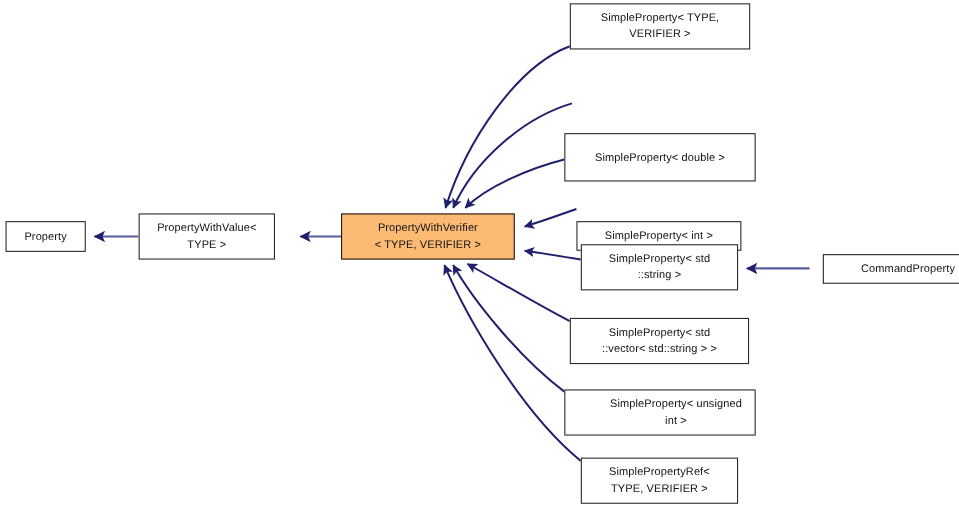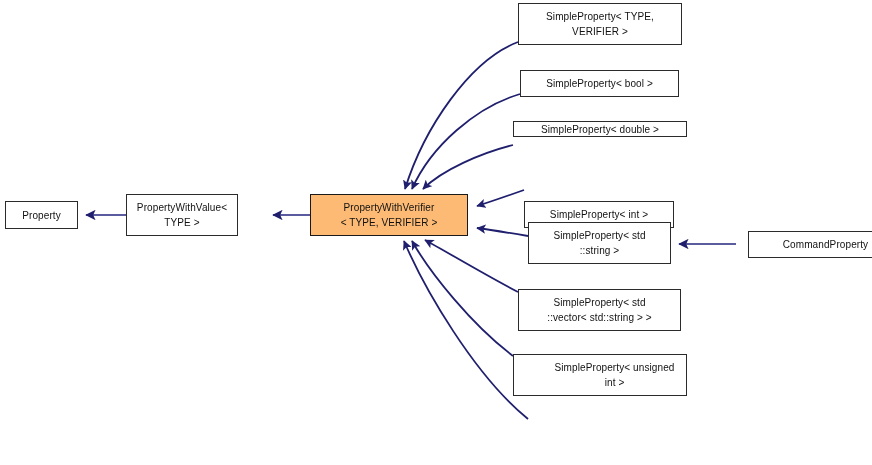--- a/index.html
+++ b/index.html
@@ -101,50 +101,51 @@
     </g>
 
     <g>
       <line x1="736" y1="244" x2="679" y2="244" stroke="#5b5ba0" stroke-width="2" marker-end="url(#ah)"></line>
     </g>
   </svg>
 
   <div class="node" style="left: 5px; top: 201px; width: 73px; height: 28px;">
     <span class="label">Property</span>
   </div>
-  <div class="node" style="left: 126px; top: 194px; width: 112px; height: 42px; align-items: center;">
+  <div class="node" style="left: 126px; top: 194px; width: 124px; height: 42px; align-items: center;">
     <span class="label">PropertyWithValue&lt;
 TYPE &gt;</span>
   </div>
   <div class="node current" style="left: 310px; top: 194px; width: 158px; height: 42px;">
     <span class="label">PropertyWithVerifier
 &lt; TYPE, VERIFIER &gt;</span>
   </div>
   <div class="node" style="left: 518px; top: 3px; width: 164px; height: 42px;">
     <span class="label">SimpleProperty&lt; TYPE,
 VERIFIER &gt;</span>
   </div>
-  <div class="node" style="left: 520px; top: 70px; width: 159px; height: 27px;">
-    <span class="label">SimpleProperty&lt; bool &gt;</span>
-  </div>
-  <div class="node" style="left: 513px; top: 121px; width: 174px; height: 16px;">
+  <div class="node" style="left: 513px; top: 121px; width: 174px; height: 44px;">
     <span class="label">SimpleProperty&lt; double &gt;</span>
   </div>
   <div class="node" style="left: 524px; top: 173px; width: 150px; height: 27px; margin-top: 28px;">
     <span class="label">SimpleProperty&lt; int &gt;</span>
   </div>
   <div class="node" style="left: 528px; top: 222px; width: 143px; height: 42px;">
     <span class="label">SimpleProperty&lt; std
 ::string &gt;</span>
   </div>
   <div class="node" style="left: 518px; top: 289px; width: 163px; height: 42px;">
     <span class="label">SimpleProperty&lt; std
 ::vector&lt; std::string &gt; &gt;</span>
   </div>
   <div class="node" style="left: 513px; top: 354px; width: 174px; height: 42px; padding-left: 29px;">
     <span class="label">SimpleProperty&lt; unsigned
 int &gt;</span>
   </div>
+  <div class="node" style="left: 528px; top: 416px; width: 143px; height: 42px;">
+    <span class="label">SimplePropertyRef&lt;
+TYPE, VERIFIER &gt;</span>
+  </div>
   <div class="node" style="left: 736px; top: 231px; width: 155px; height: 27px; margin-left: 12px;">
     <span class="label">CommandProperty</span>
   </div>
 
 </div>
 
 </body></html>

